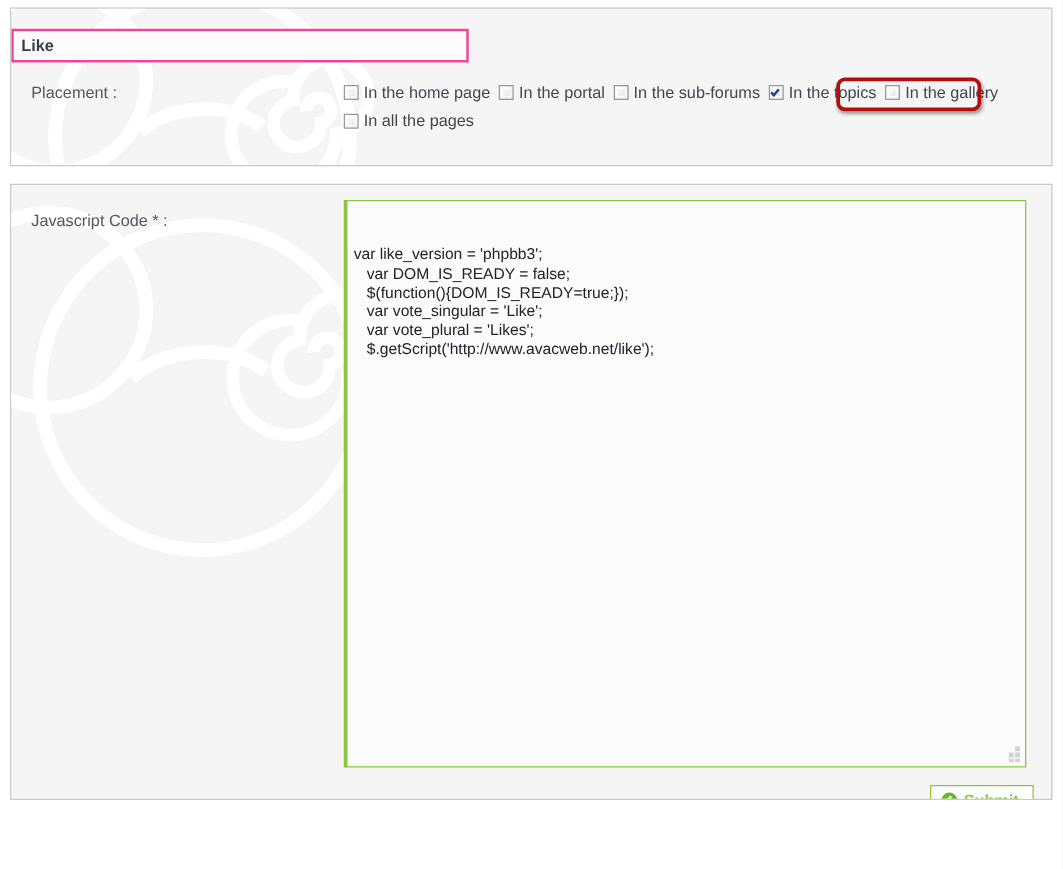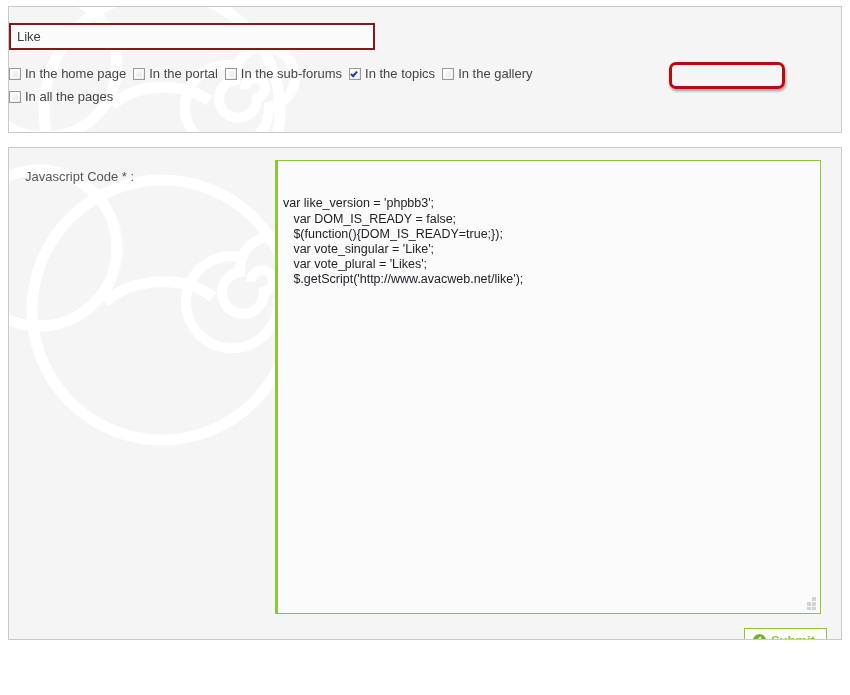--- a/index.html
+++ b/index.html
@@ -80,28 +80,29 @@
     flex: 1 1 auto;
     box-sizing: border-box;
     padding-right: 14px;
   }
 
   
   .text-input {
     box-sizing: border-box;
     width: 366px;
     height: 27px;
-    border: 2px solid #7f1d1d;
+    border: 2px solid #ec4899;
     background: #fbfbfb;
     font-family: "Liberation Sans", sans-serif;
     font-size: 13px;
     color: #3c3c44;
     padding: 2px 6px;
     outline: none;
     display: block;
+    font-weight: bold;
   }
 
   
   .checkbox-group {
     line-height: 23px;
     font-size: 13px;
     color: #44444c;
     max-width: 536px;
   }
   .cb-item {
@@ -262,20 +263,21 @@
 
     <div class="panel-inner">
 
       <div class="row row-title">
         <div class="field-cell">
           <input class="text-input" type="text" value="Like" style="">
         </div>
       </div>
 
       <div class="row row-placement">
+        <div class="label-cell">Placement :</div>
         <div class="field-cell">
           <div class="checkbox-group"><span class="cb-item"><span class="cbox"></span><span class="cb-label">In the home page</span></span><span class="cb-item"><span class="cbox"></span><span class="cb-label">In the portal</span></span><span class="cb-item"><span class="cbox"></span><span class="cb-label">In the sub-forums</span></span><span class="cb-item"><span class="cbox checked"></span><span class="cb-label">In the topics</span></span><span class="cb-item"><span class="cbox"></span><span class="cb-label wrap-label">In the gallery</span></span><br><span class="cb-item"><span class="cbox"></span><span class="cb-label">In all the pages</span></span></div>
         </div>
       </div>
 
     </div>
 
     <div class="annotation"></div>
   </div>
 

